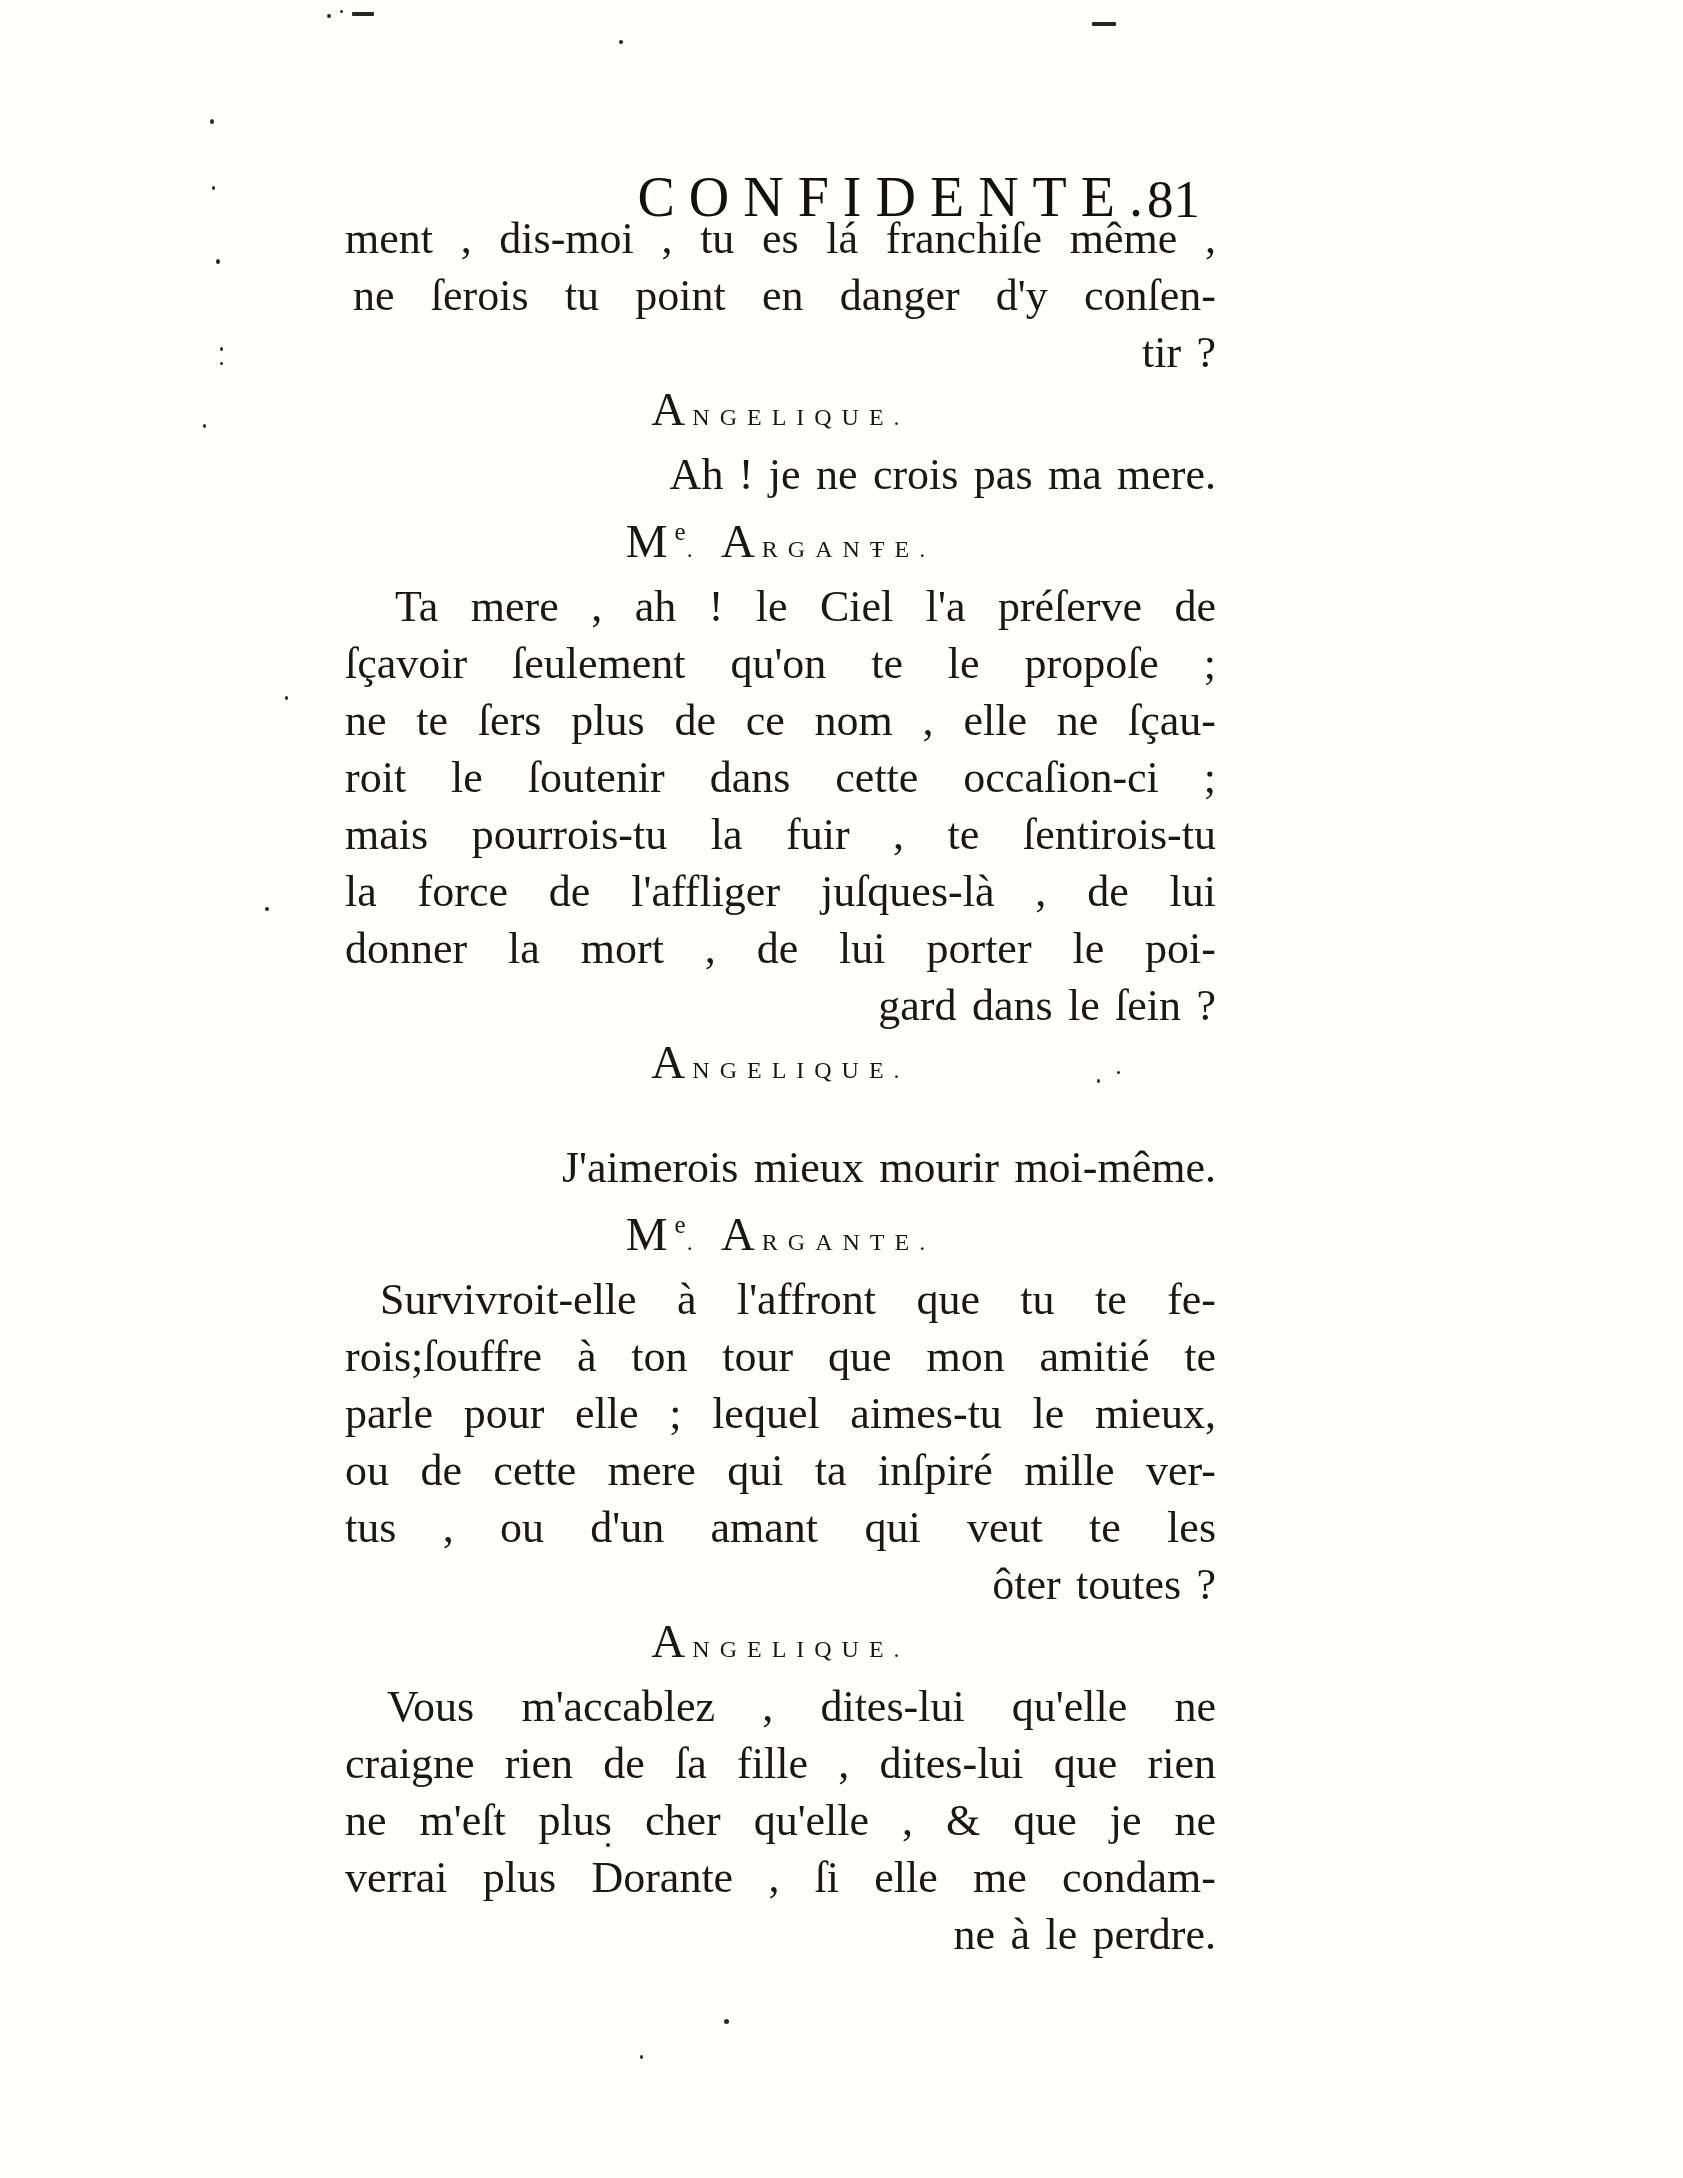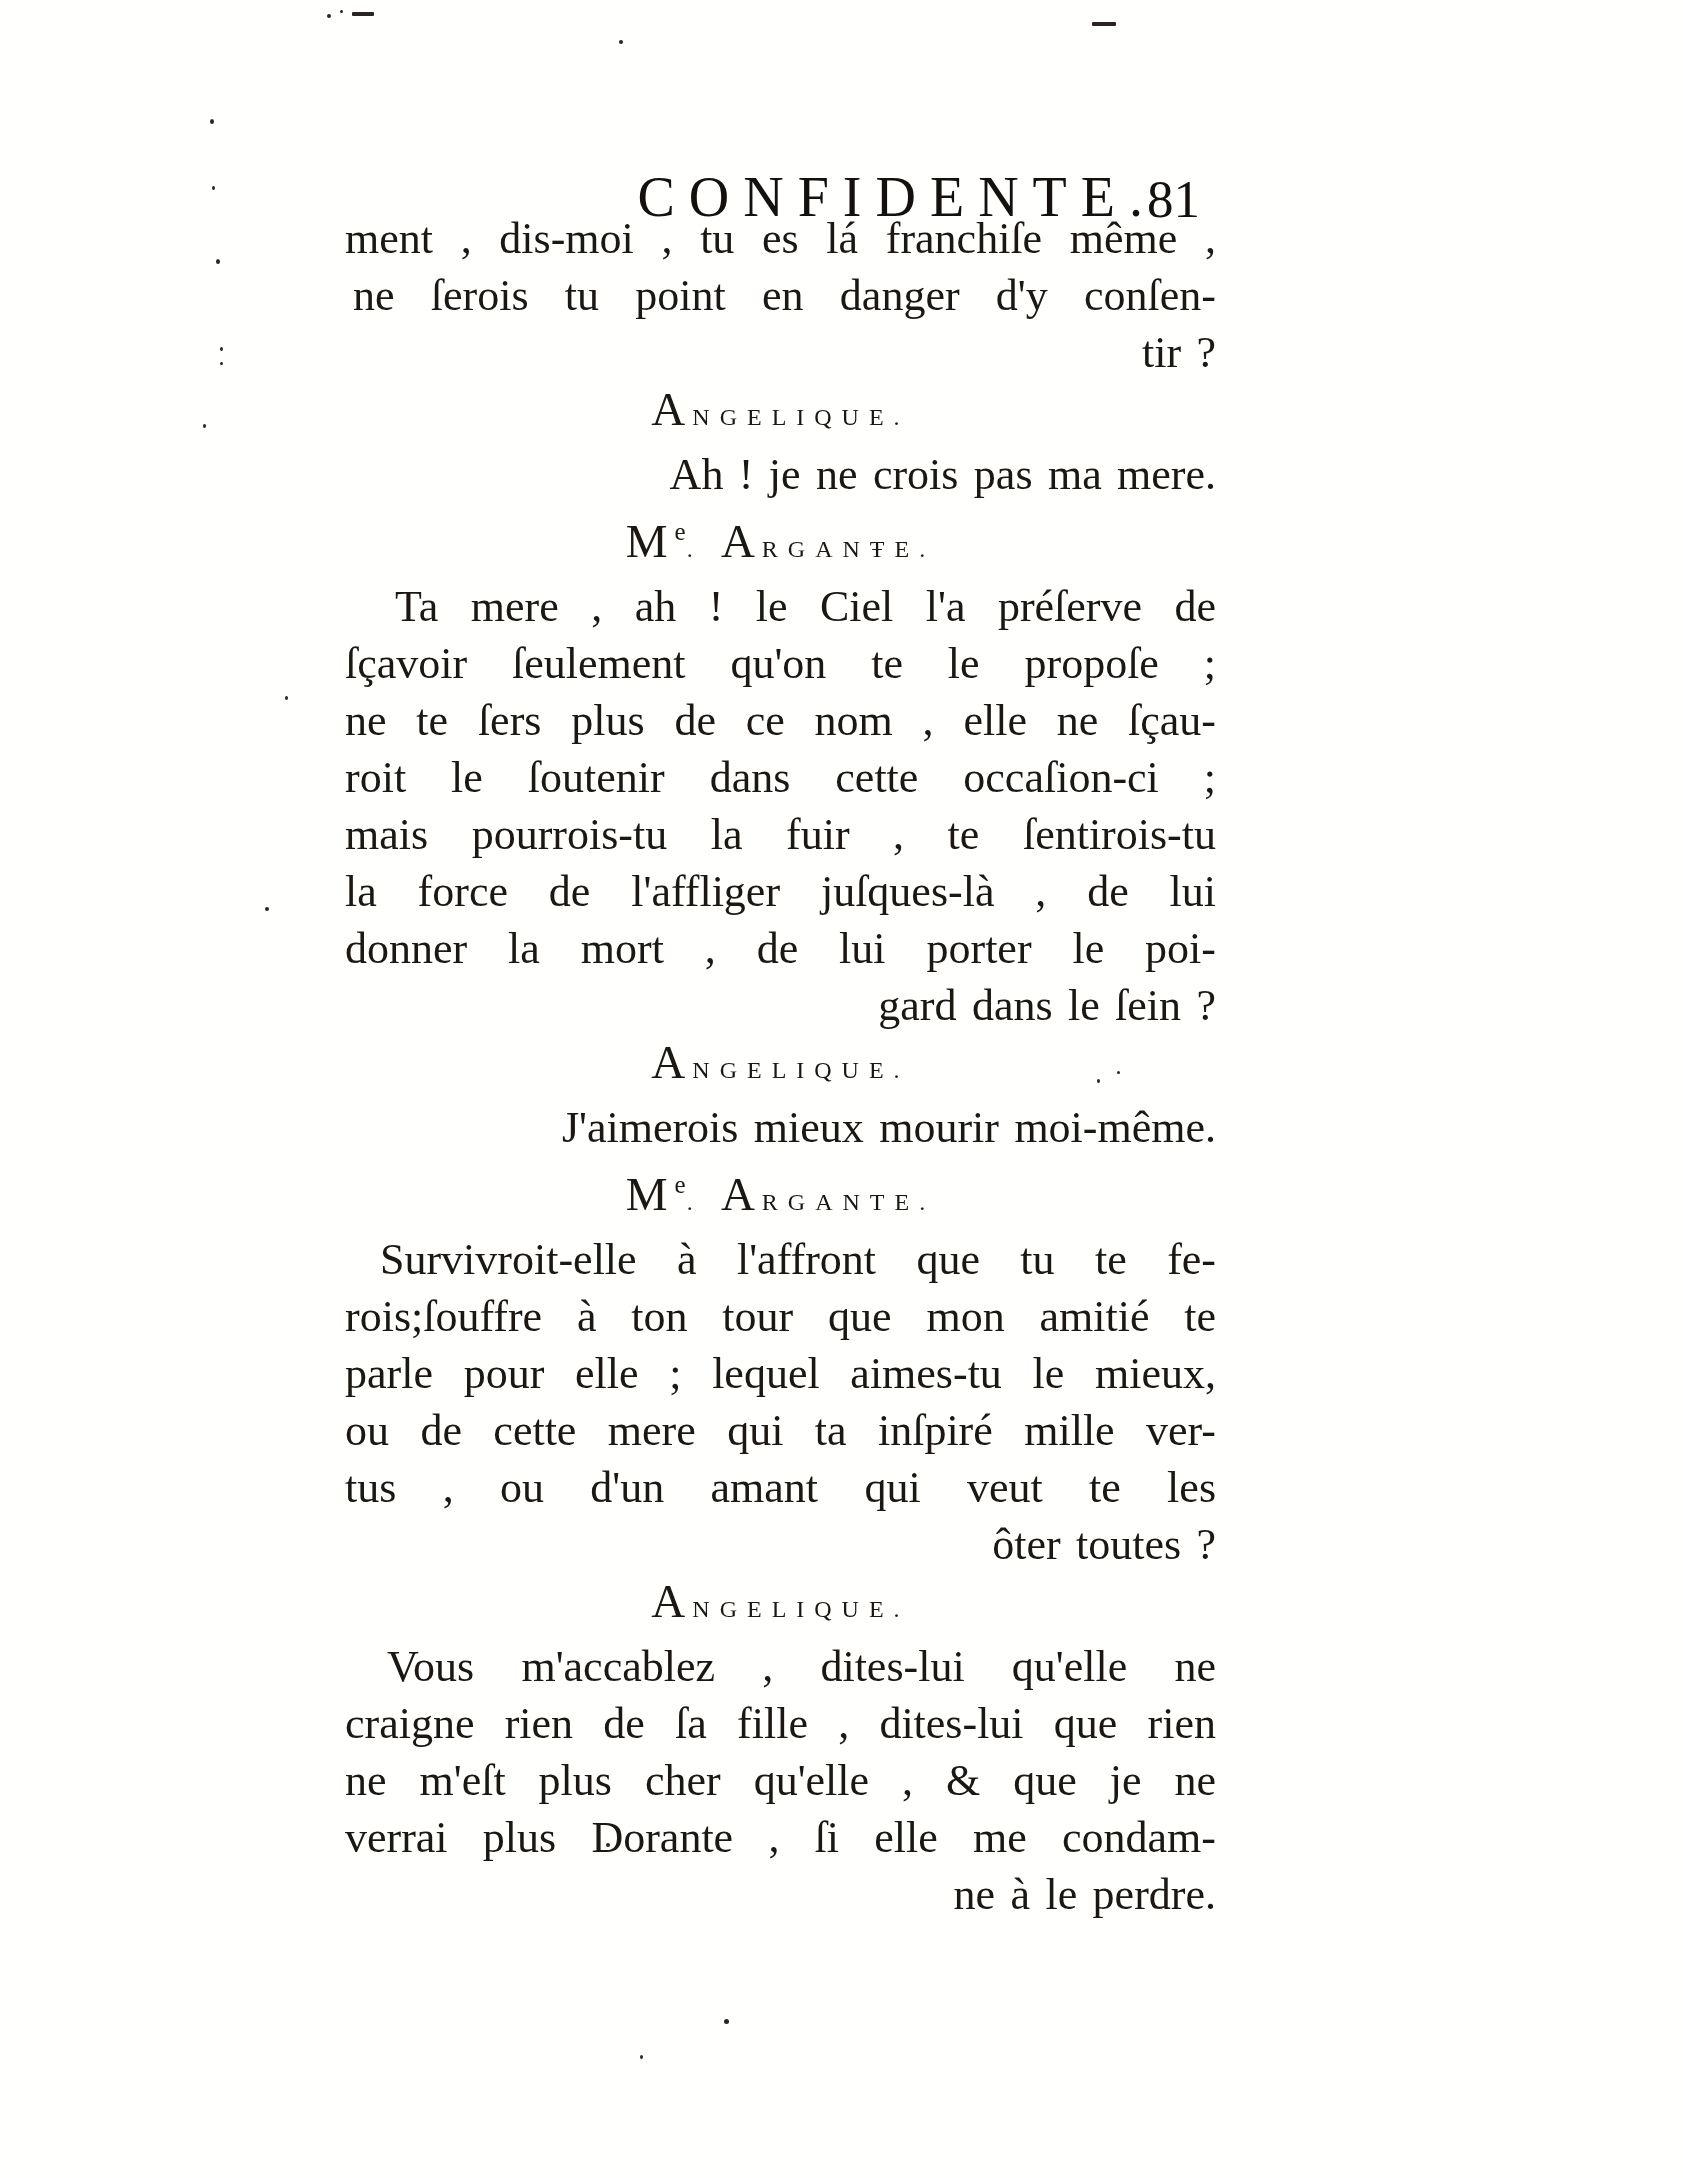--- a/index.html
+++ b/index.html
@@ -109,21 +109,21 @@
       <div class="line speaker"><span class="cap">M</span><span class="sup">e</span><span class="sc">.&nbsp;</span><span class="cap">A</span><span class="sc">RGANŦE.</span></div>
       <div class="line j" style="text-indent: 50px;">Ta mere , ah ! le Ciel l'a préſerve de</div>
       <div class="line j">ſçavoir ſeulement qu'on te le propoſe ;</div>
       <div class="line j">ne te ſers plus de ce nom , elle ne ſçau-</div>
       <div class="line j">roit le ſoutenir dans cette occaſion-ci ;</div>
       <div class="line j">mais pourrois-tu la fuir , te ſentirois-tu</div>
       <div class="line j">la force de l'affliger juſques-là , de lui</div>
       <div class="line j">donner la mort , de lui porter le poi-</div>
       <div class="line l">gard dans le ſein ?</div>
       <div class="line speaker"><span class="cap">A</span><span class="sc">NGELIQUE.</span></div>
-      <div class="line l" style="text-indent: 42px;">J'aimerois mieux mourir moi-même.</div>
+      <div class="line l" style="text-indent: 42px; margin-top: 40px;">J'aimerois mieux mourir moi-même.</div>
       <div class="line speaker"><span class="cap">M</span><span class="sup">e</span><span class="sc">.&nbsp;</span><span class="cap">A</span><span class="sc">RGANTE.</span></div>
       <div class="line j" style="text-indent: 35px;">Survivroit-elle à l'affront que tu te fe-</div>
       <div class="line j">rois;ſouffre à ton tour que mon amitié te</div>
       <div class="line j">parle pour elle ; lequel aimes-tu le mieux,</div>
       <div class="line j">ou de cette mere qui ta inſpiré mille ver-</div>
       <div class="line j">tus , ou d'un amant qui veut te les</div>
       <div class="line l">ôter toutes ?</div>
       <div class="line speaker"><span class="cap">A</span><span class="sc">NGELIQUE.</span></div>
       <div class="line j" style="text-indent: 42px;">Vous m'accablez , dites-lui qu'elle ne</div>
       <div class="line j">craigne rien de ſa fille , dites-lui que rien</div>

